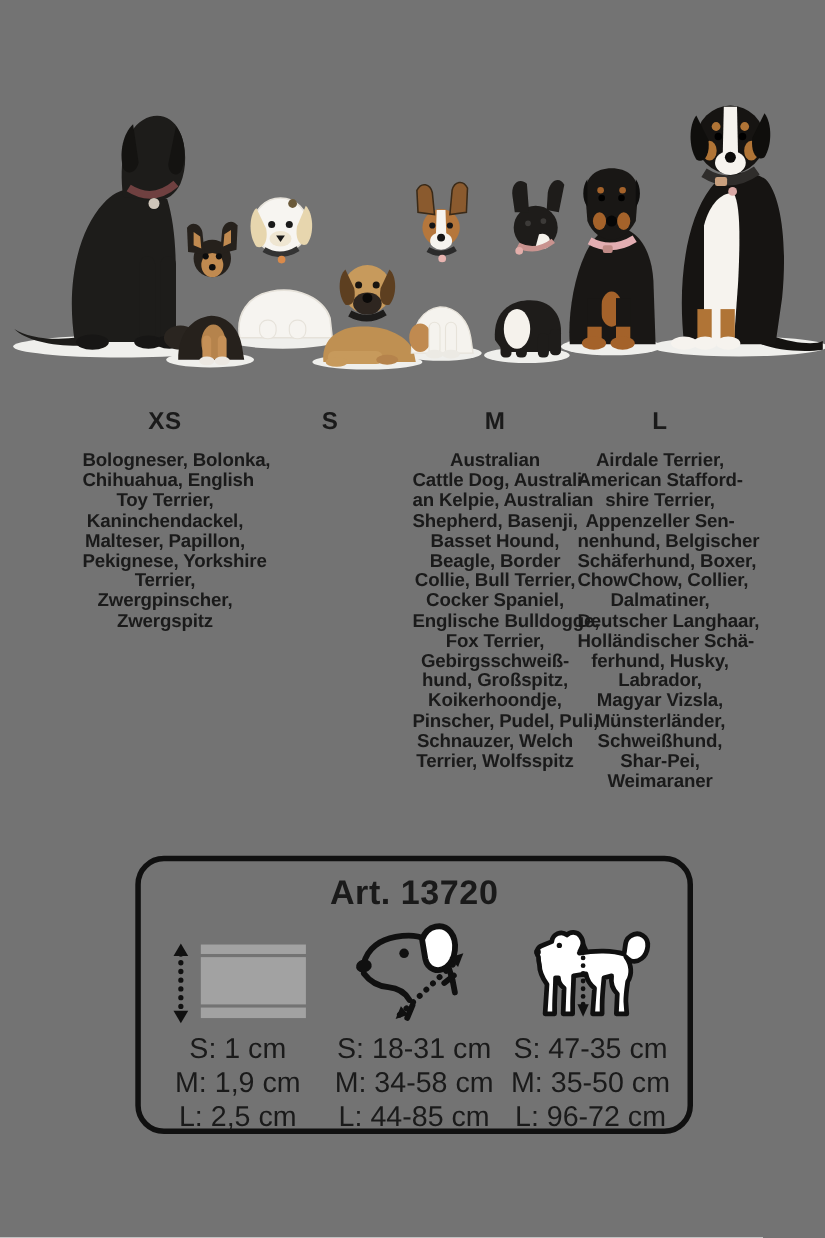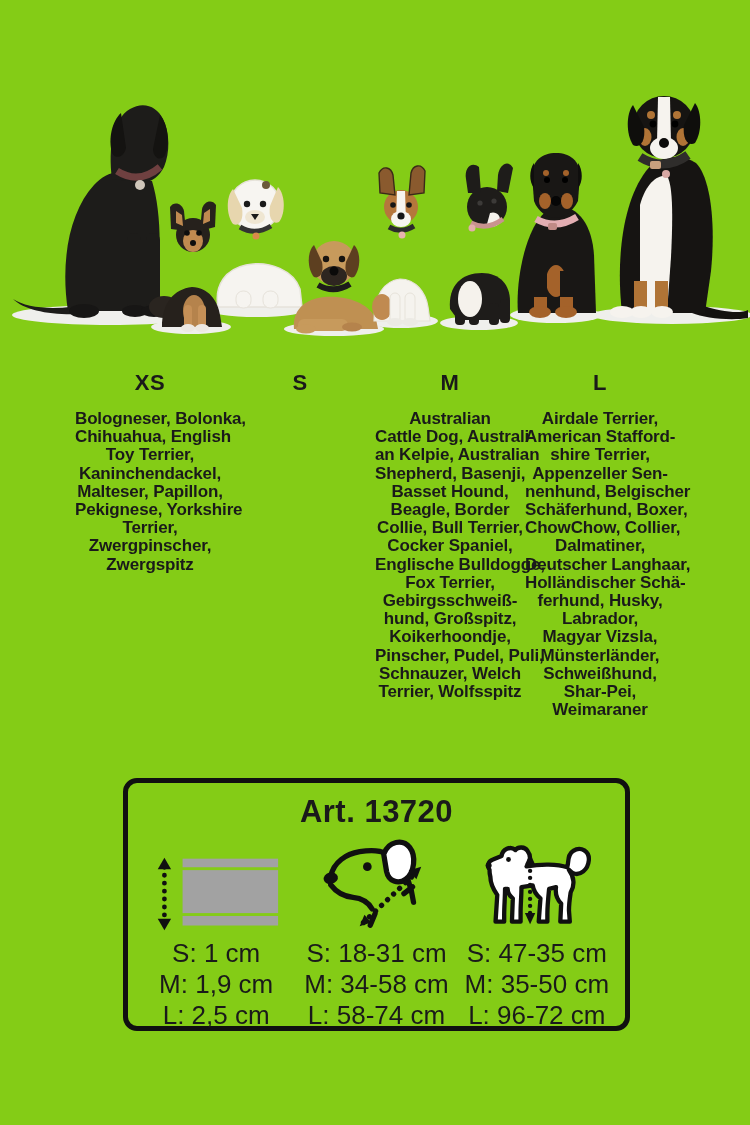--- a/index.html
+++ b/index.html
@@ -1,19 +1,19 @@
 <!DOCTYPE html>
 <html><head>
 <meta charset="utf-8">
 <style>
   * { margin:0; padding:0; box-sizing:border-box; }
   html,body { background:#ffffff; }
   .page {
     position:relative; width:750px; height:1125px; margin:0 auto;
-    background:#84cc16; overflow:hidden;
+    background:#737373; overflow:hidden;
     font-family:"Liberation Sans", sans-serif; color:#1a1a1a;
   }
   
   .photo { position:absolute; left:0; top:55px; width:750px; height:300px; }
   
   .sizes {
     position:absolute; left:0; top:362px; width:750px;
     display:flex; justify-content:center;
   }
   .size-col { width:150px; text-align:center; }
@@ -21,21 +21,21 @@
     font-size:22px; font-weight:bold; line-height:26px;
     padding-top:8px; margin-bottom:14px; letter-spacing:0.5px;
   }
   .breed-list {
     font-size:17px; font-weight:bold; line-height:18.2px;
     letter-spacing:-0.15px; white-space:pre; text-align:center;
   }
   
   .spec-box {
     position:absolute; left:123px; top:778px; width:507px; height:253px;
-    border:5px solid #101010; border-radius:14px;
+    border:5px solid #101010; border-radius:26px;
     display:flex; flex-direction:column; align-items:center;
   }
   .spec-title { font-size:31px; font-weight:bold; margin-top:11px; letter-spacing:0.5px; }
   .spec-row { display:flex; width:100%; margin-top:2px; padding:0 8px; }
   .spec-item { flex:1; display:flex; flex-direction:column; align-items:center; }
   .spec-icon { height:102px; display:flex; align-items:flex-end; justify-content:center; }
   .spec-lines { margin-top:4px; text-align:center; }
   .spec-line { font-size:26px; line-height:31px; font-weight:normal; white-space:nowrap; }
 </style>
 </head>
@@ -306,21 +306,21 @@
             </g>
             <circle cx="51" cy="36" r="4.5" fill="#101010"></circle>
             <ellipse cx="13" cy="48" rx="7.5" ry="6" fill="#101010" transform="rotate(-15 13 48)"></ellipse>
             <polygon points="107,36 102,49 94,40" fill="#101010"></polygon>
             <polygon points="43,98 55,94 48,86" fill="#101010"></polygon>
           </svg>
         </div>
         <div class="spec-lines">
           <div class="spec-line">S: 18-31 cm</div>
           <div class="spec-line">M: 34-58 cm</div>
-          <div class="spec-line">L: 58-74 cm</div>
+          <div class="spec-line">L: 44-85 cm</div>
         </div>
       </div>
 
       <div class="spec-item">
         <div class="spec-icon">
           <svg width="114" height="92" viewBox="0 0 132 104">
             <path fill="#ffffff" stroke="#101010" stroke-width="5" stroke-linejoin="round" d="M11,31 C8,27 9,21 15,19 L25,15 C26,7 35,3 41,8 C44,4 52,4 55,9 C59,14 59,22 54,27 C70,24 90,24 101,28 C103,21 101,13 108,9 C117,3 127,10 126,20 C125,31 116,38 108,35 C106,34 104,32 103,31 C109,39 110,49 105,57 C104,64 103,70 103,78 L104,91 L93,91 L94,70 C89,65 87,58 88,51 L80,53 C79,63 78,73 78,82 L78,91 L68,91 L70,64 C65,60 62,55 61,49 L48,51 C48,61 47,71 47,80 L47,91 L37,91 L38,64 C34,61 32,57 32,53 L29,53 C29,63 28,73 28,83 L28,91 L18,91 L20,60 C15,53 12,45 12,39 C11,36 11,33 11,31 Z"></path>
             <circle cx="33" cy="19" r="2.8" fill="#101010"></circle>
             <circle cx="10" cy="26" r="3.5" fill="#101010"></circle>
             <g stroke="#101010" fill="#101010">

